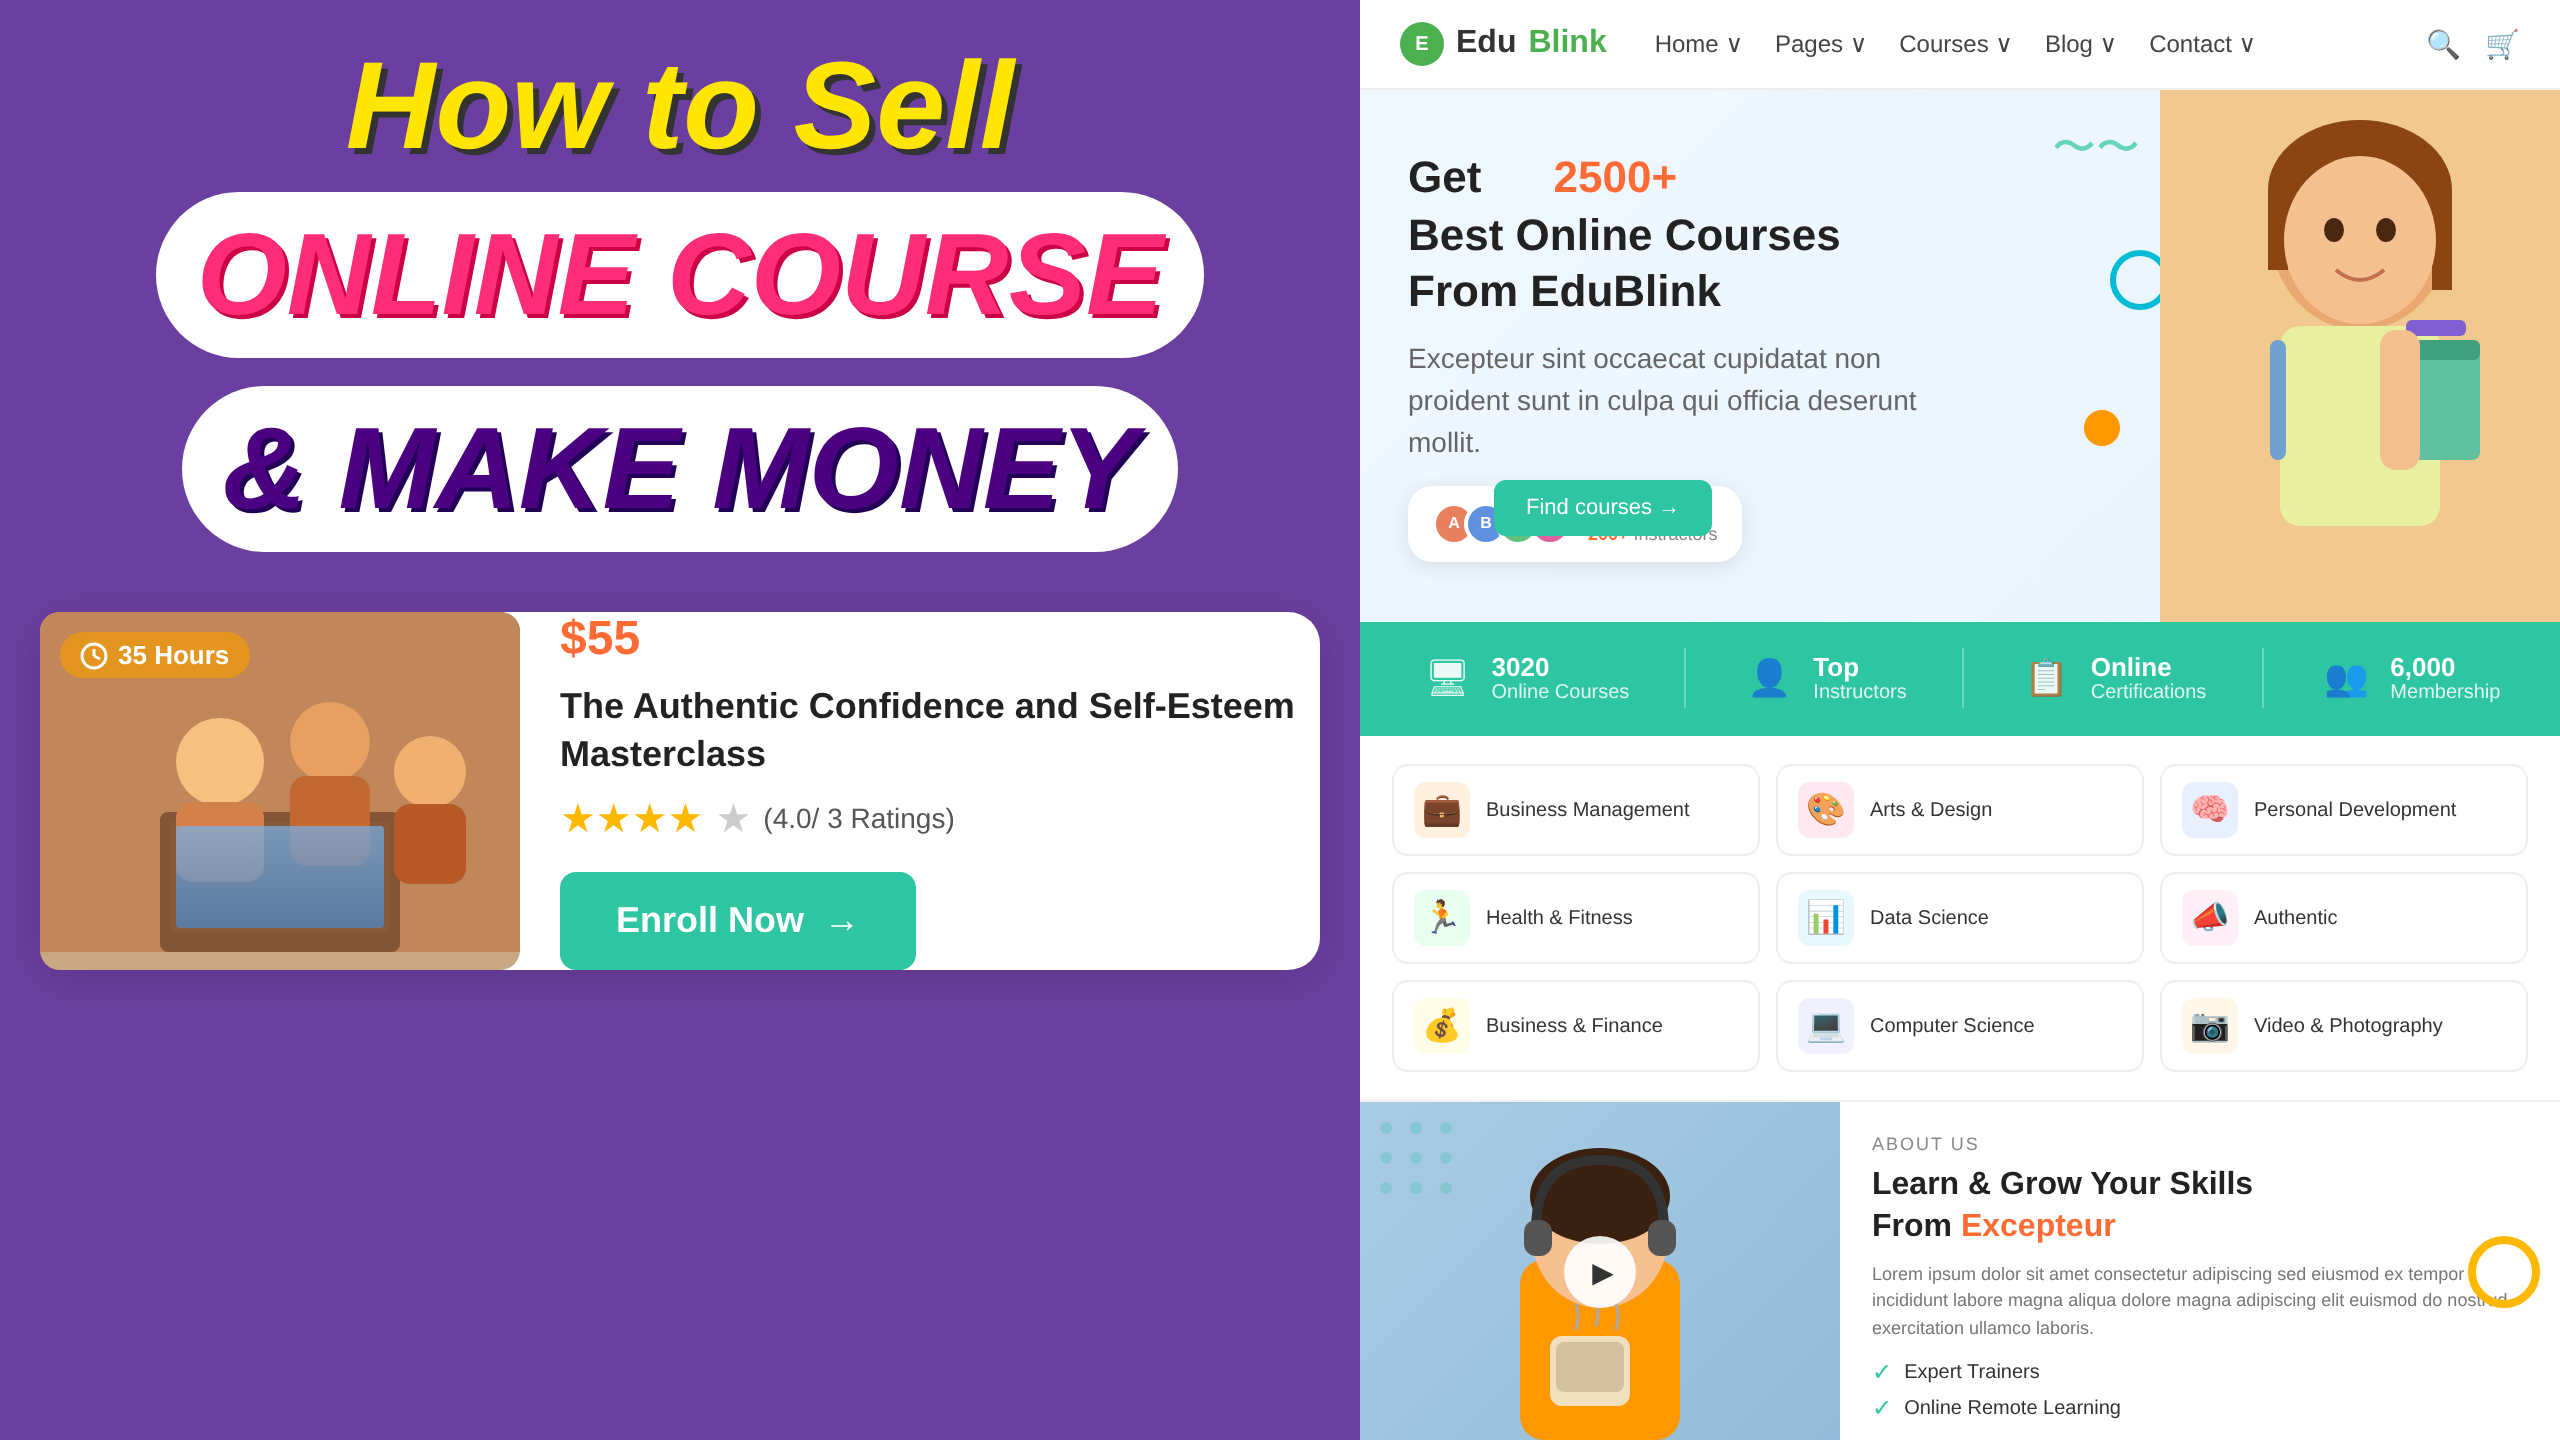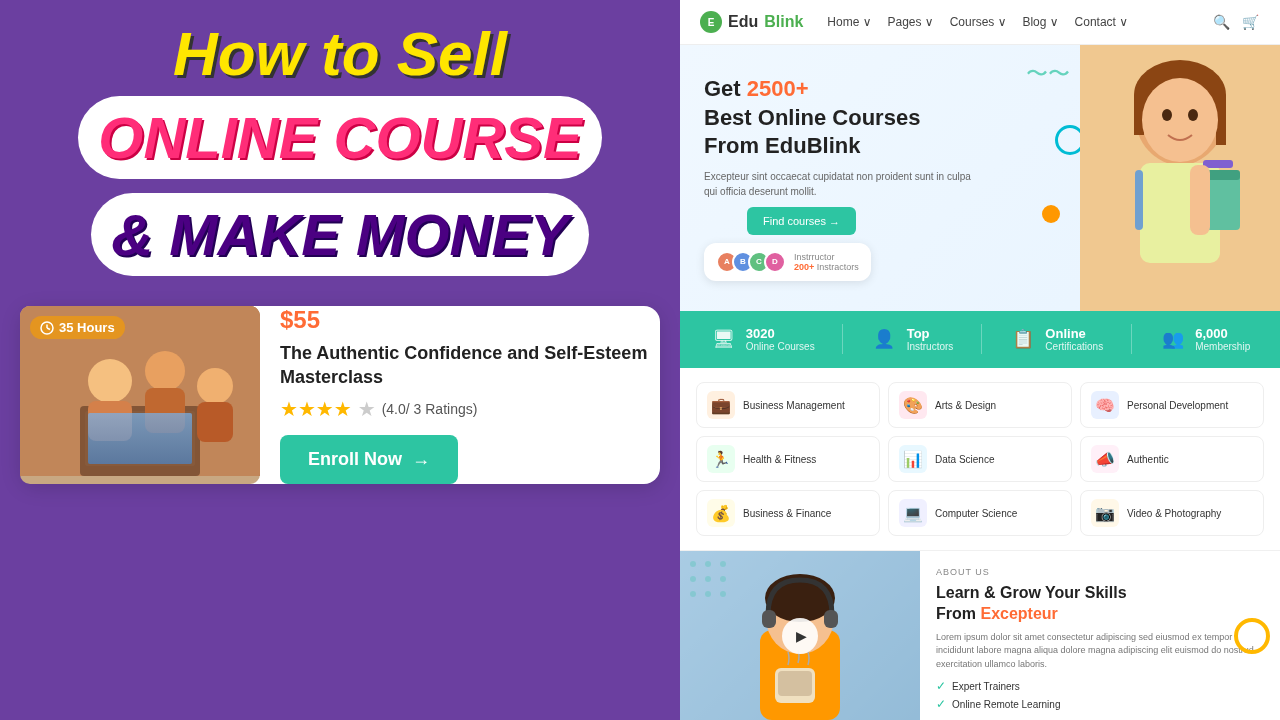--- a/index.html
+++ b/index.html
@@ -242,24 +242,25 @@
 
     .hero-title {
       font-size: 22px;
       font-weight: bold;
       color: #222;
       line-height: 1.3;
     }
 
     .hero-highlight {
       color: #FF6B35;
+      margin-left: 30px;
     }
 
     .hero-desc {
-      font-size: 10px;
+      font-size: 14px;
       color: #666;
       margin: 8px 0;
       line-height: 1.5;
     }
 
     .find-courses-btn {
       background: #2DC5A2;
       color: white;
       border: none;
       border-radius: 6px;

